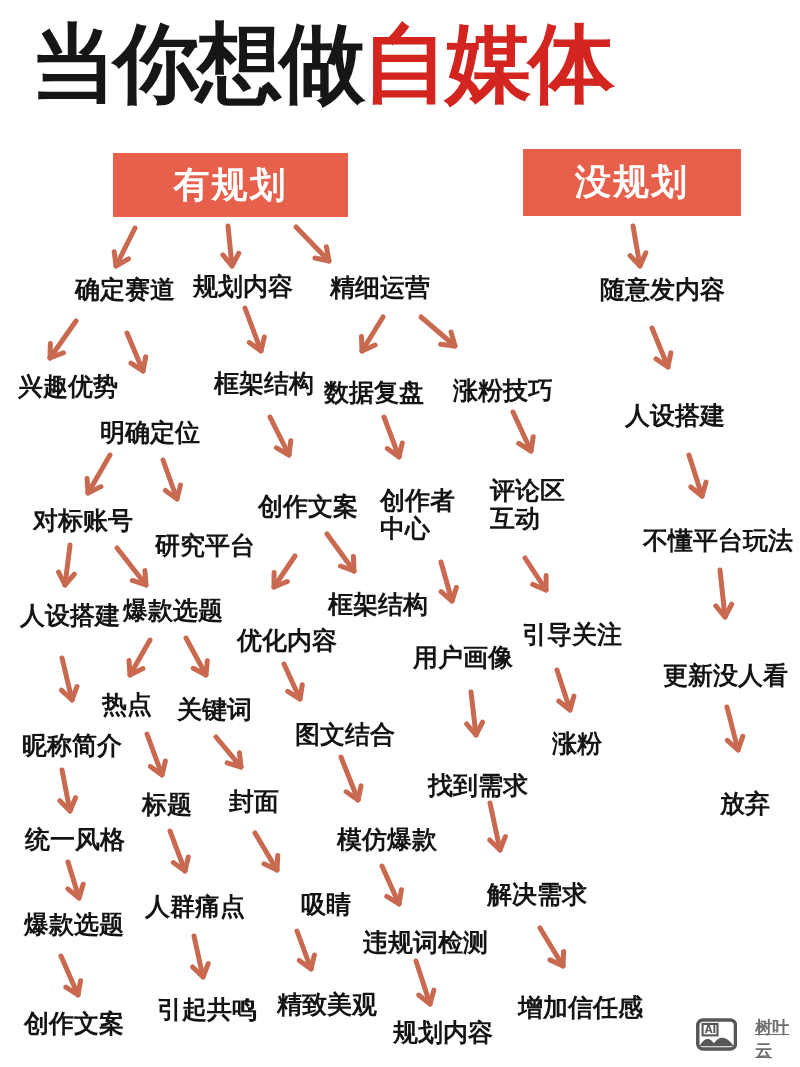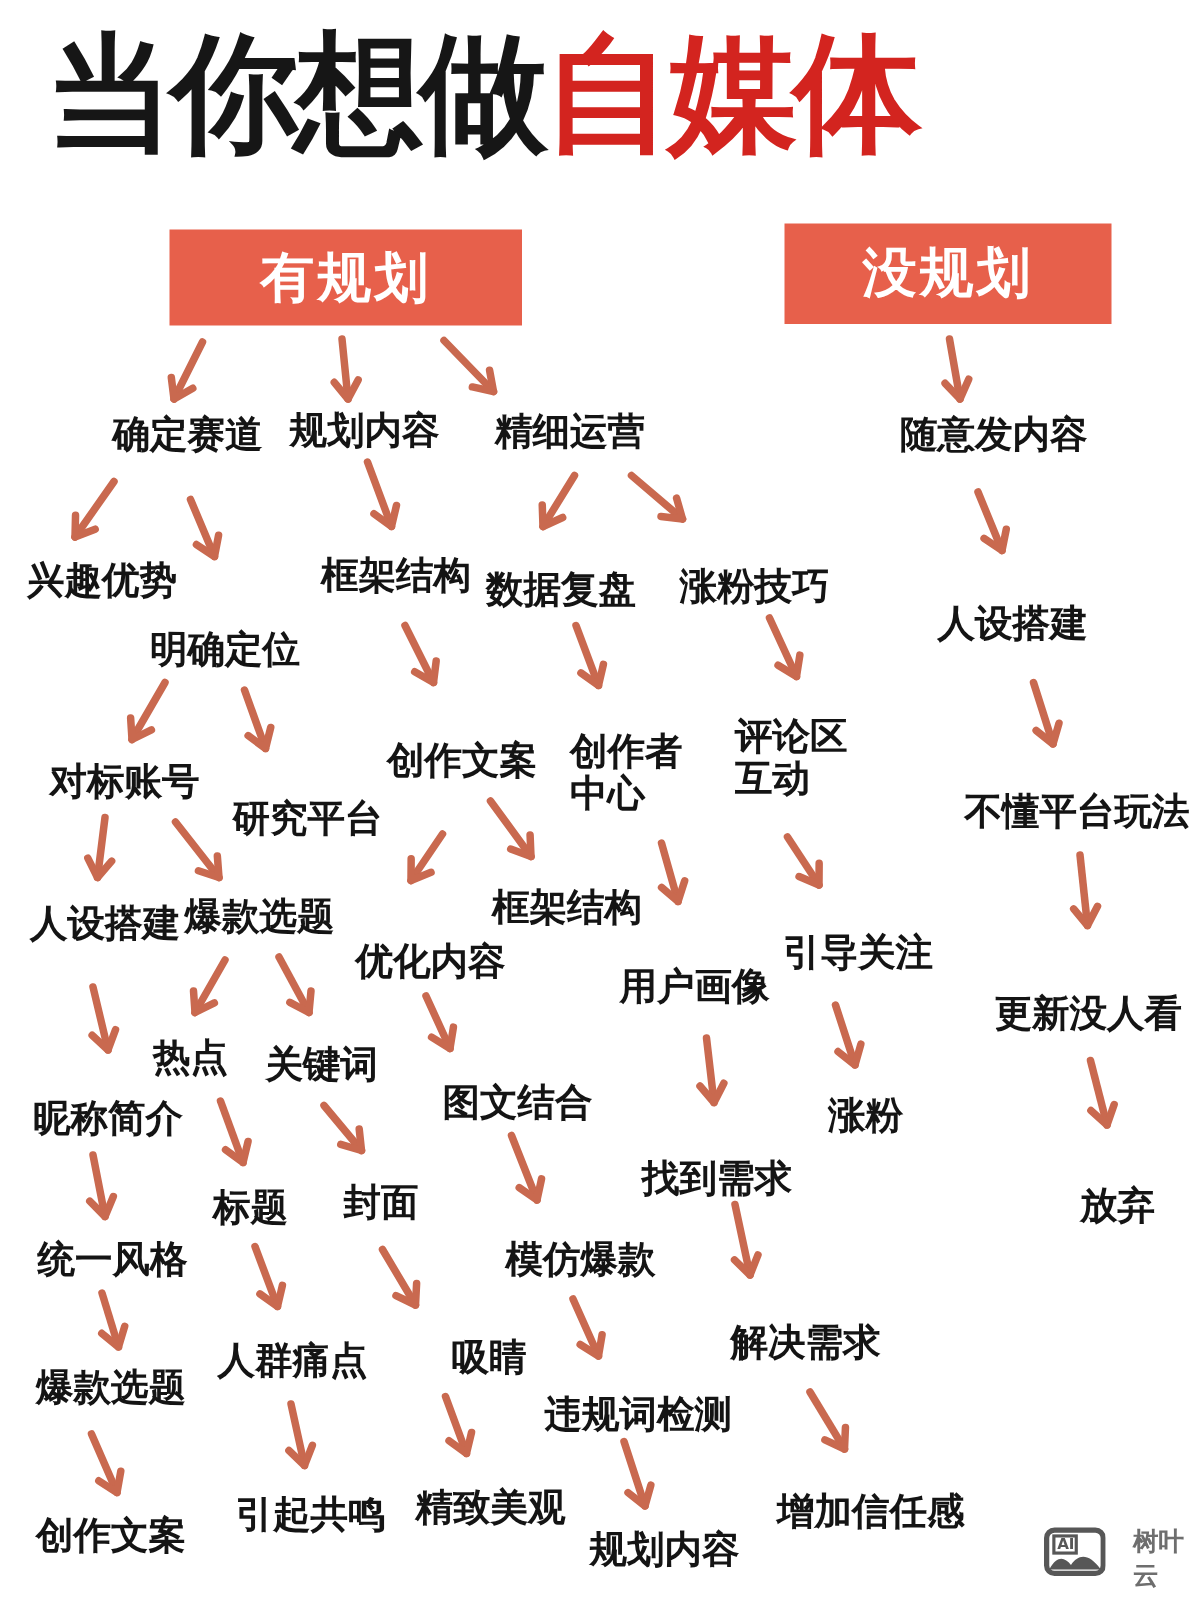--- a/index.html
+++ b/index.html
@@ -37,21 +37,21 @@
 
   .node{
     position:absolute;font-size:25px;font-weight:800;color:var(--node-text);
     line-height:1.1;white-space:pre-line;letter-spacing:0px;
   }
 
   .logo{
     position:absolute;left:696px;top:1016px;
     display:flex;align-items:flex-start;gap:18px;
   }
-  .logo .brand{font-size:17px;color:#6e6e6e;font-weight:600;}
+  .logo .brand{font-size:17px;color:#6e6e6e;font-weight:600;text-decoration:underline;}
 </style>
 </head>
 <body>
 
 <div class="canvas">
 
   <h1 class="title"><span>当你想做</span><span class="red">自媒体</span></h1>
 
   <div class="branch-box left">
     <span>有规划</span>

